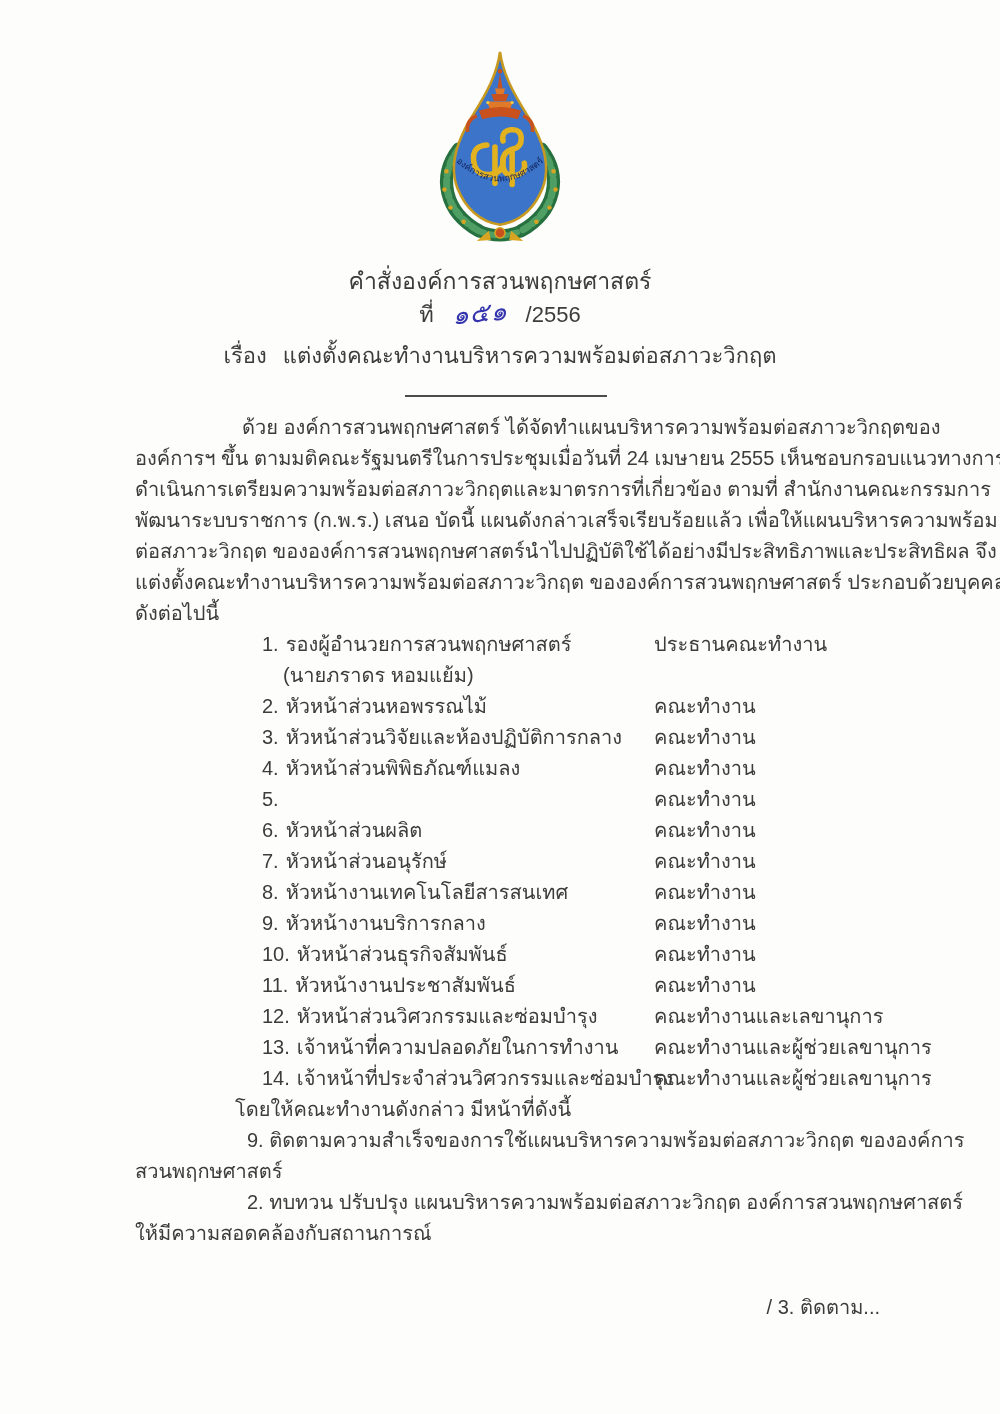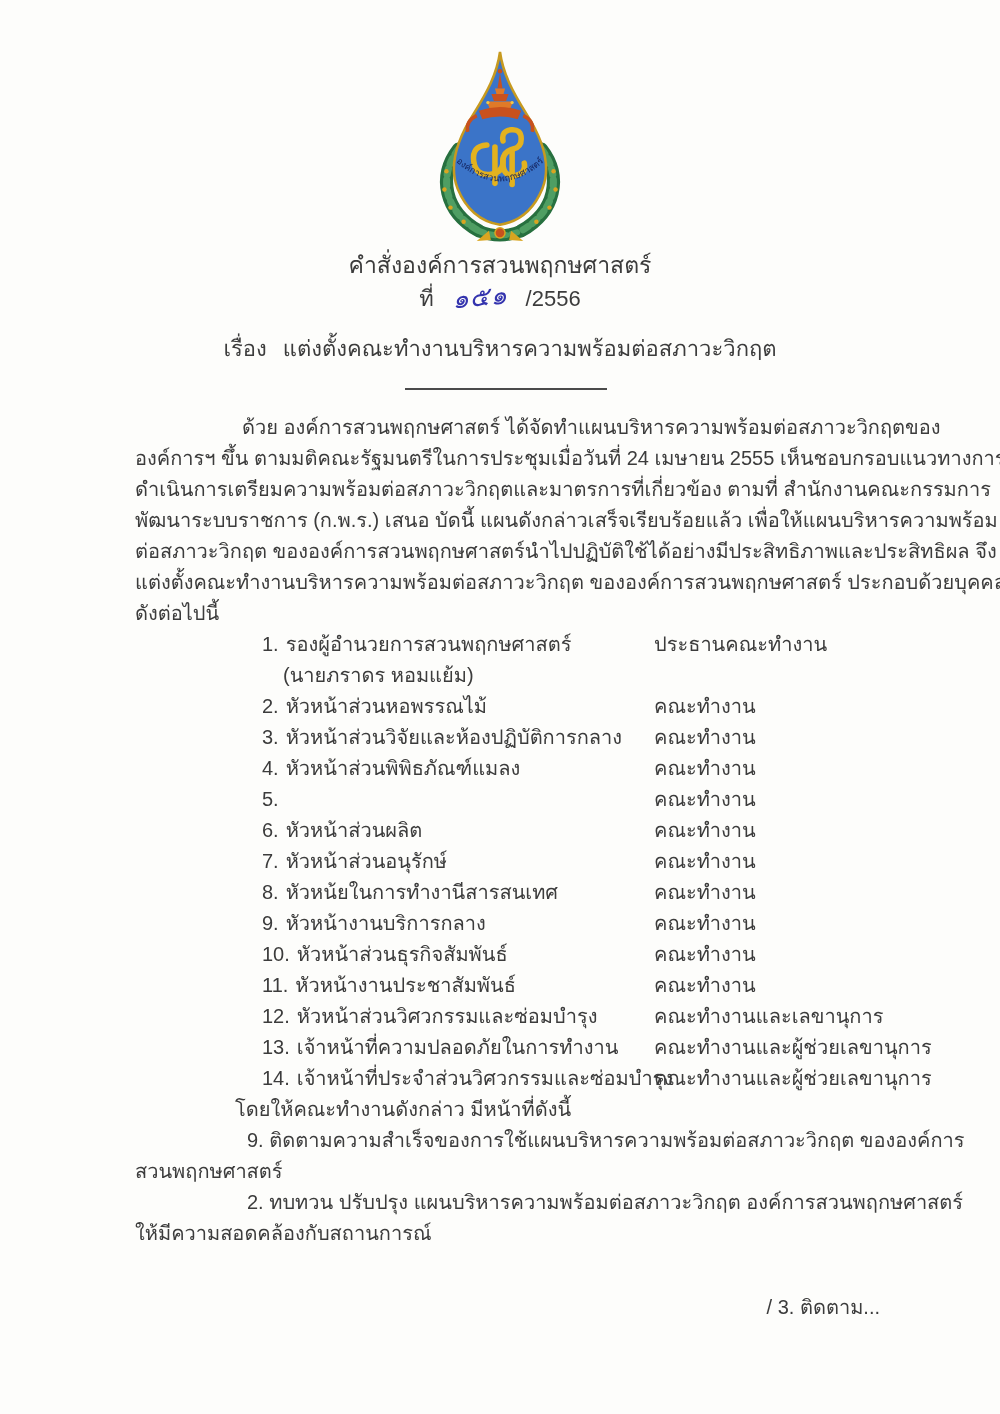--- a/index.html
+++ b/index.html
@@ -8,32 +8,32 @@
     width:1000px;height:1414px;
     background:#fdfdfb;
     font-family:"Liberation Sans", sans-serif;
     color:#3c3c3c;
     overflow:hidden;
   }
   
   .header{position:absolute;top:48px;left:0;width:100%;text-align:center;}
   .emblem{display:inline-block;line-height:0;}
   .emblem svg{width:152px;height:198px;}
-  .title{font-size:23px;line-height:30px;margin-top:0;}
+  .title{font-size:23px;line-height:30px;margin-top:16px;}
   .doc-number{
     font-size:22px;line-height:30px;margin-top:2px;
     display:flex;justify-content:center;align-items:baseline;gap:18px;
   }
   .handwritten{
     color:#3434ae;font-size:26px;font-style:italic;
     display:inline-block;transform:rotate(-5deg);
     letter-spacing:1px;
   }
   .subject-line{
-    font-size:22px;line-height:30px;margin-top:20px;
+    font-size:22px;line-height:30px;margin-top:11px;
     display:flex;justify-content:center;gap:16px;
   }
   .divider{
     width:202px;height:0;border-top:2px solid #4b4b4b;
     margin:24px auto 0 auto;position:relative;left:6px;
   }
   
   .content{
     position:absolute;left:135px;top:396px;width:752px;
     font-size:20px;line-height:31px;margin-top:16px;
@@ -190,21 +190,21 @@
       <div class="crow">
         <div class="pos">
             <span>7.</span>
             <span>หัวหน้าส่วนอนุรักษ์</span>
           </div>
         <div class="role">คณะทำงาน</div>
       </div>
       <div class="crow">
         <div class="pos">
             <span>8.</span>
-            <span>หัวหน้ยในการทำงานีสารสนเทศ</span>
+            <span>หัวหน้างานเทคโนโลยีสารสนเทศ</span>
           </div>
         <div class="role">คณะทำงาน</div>
       </div>
       <div class="crow">
         <div class="pos">
             <span>9.</span>
             <span>หัวหน้างานบริการกลาง</span>
           </div>
         <div class="role">คณะทำงาน</div>
       </div>

